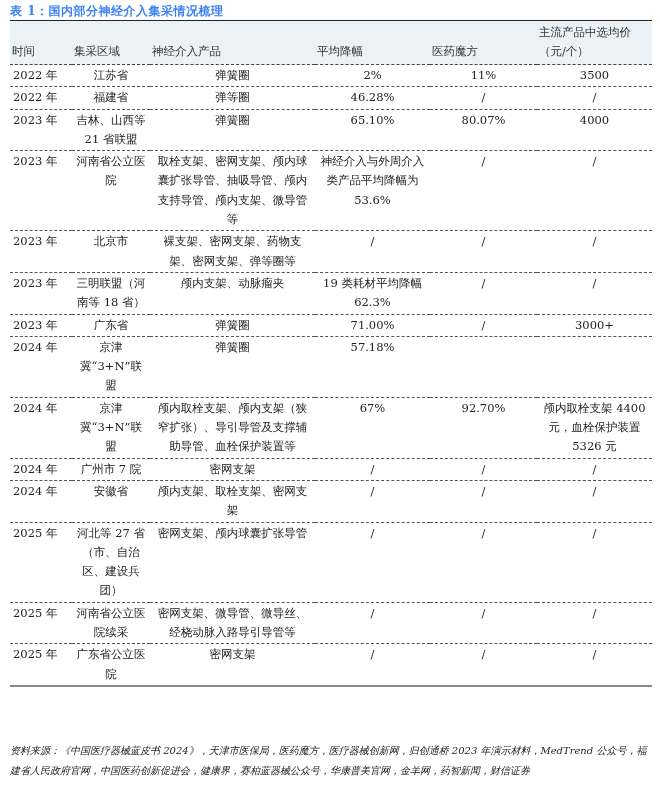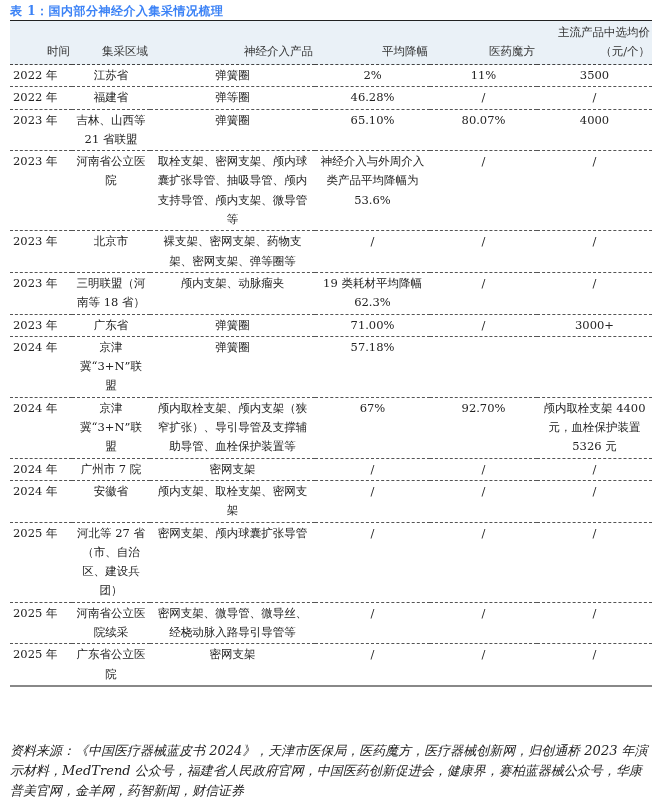--- a/index.html
+++ b/index.html
@@ -25,34 +25,34 @@
   col.c1 { width: 62px; }
   col.c2 { width: 78px; }
   col.c3 { width: 165px; }
   col.c4 { width: 115px; }
   col.c5 { width: 107px; }
   col.c6 { width: 115px; }
   thead tr { background: #eaf1f7; }
   thead th {
     font-weight: normal; color: #333;
     height: 40px; vertical-align: bottom; padding: 0 2px 3px 2px;
-    text-align: right; line-height: 19px;
+    text-align: left; line-height: 19px;
     border-bottom: 1px dashed #444;
   }
   tbody td {
     vertical-align: top; text-align: center;
     padding: 1px 3px 1px 3px; line-height: 19.3px;
     border-bottom: 1px dashed #555;
     color: #222;
   }
   tbody td.year { text-align: left; padding-left: 3px; }
   tbody tr:last-child td { border-bottom: 2px solid #888; }
   .source {
     position: absolute; left: 10px; top: 741px; width: 642px;
-    font-size: 13px; font-style: italic; line-height: 20px; color: #222;
+    font-size: 10px; font-style: italic; line-height: 20px; color: #222;
   }
 </style>
 </head>
 <body>
 
 <div class="title">表 1：国内部分神经介入集采情况梳理</div>
 
 <div class="table-wrap">
   <table>
     <colgroup>

